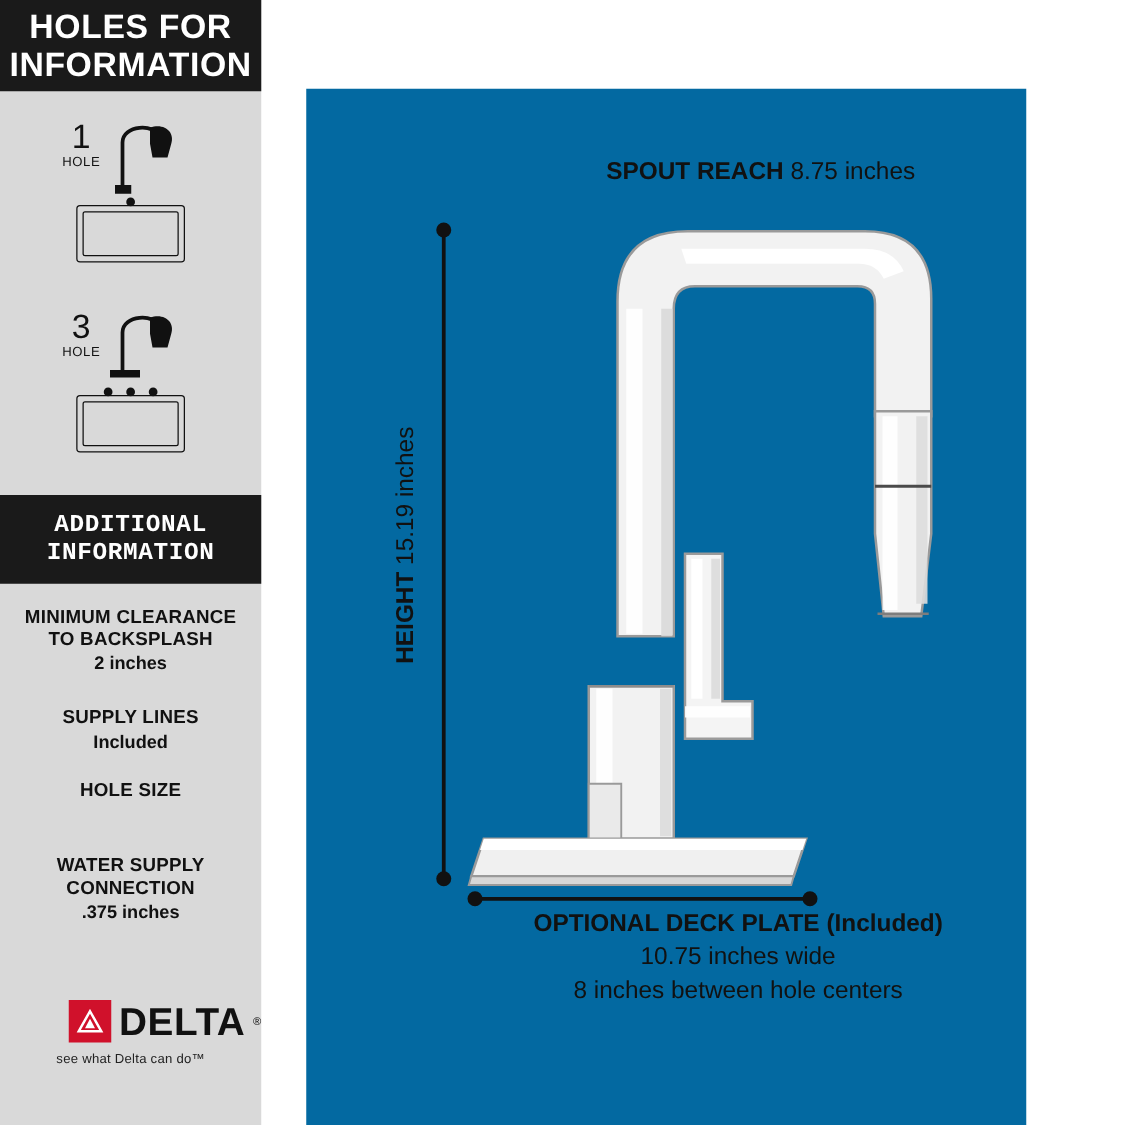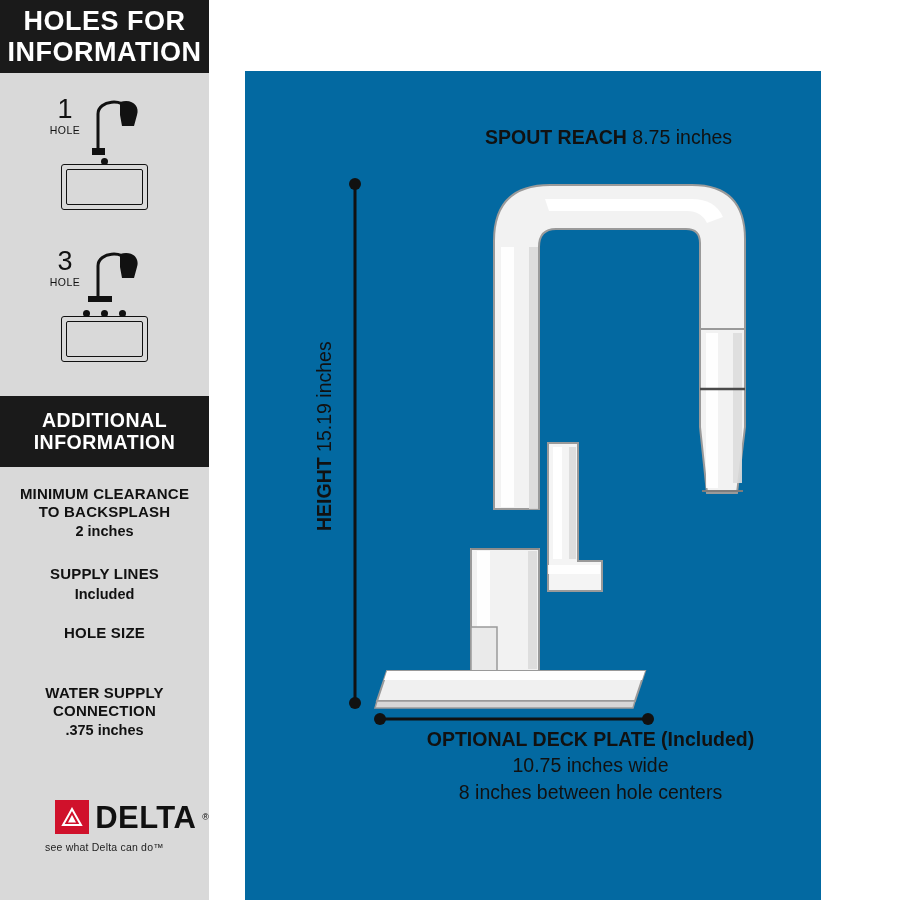--- a/index.html
+++ b/index.html
@@ -19,21 +19,21 @@
     background:#d9d9d9;
   }
   .side-header {
     background:#1a1a1a; color:#ffffff;
     text-align:center; font-weight:bold;
     letter-spacing:0.5px;
     display:flex; flex-direction:column; justify-content:center; align-items:center;
   }
   .side-header span { display:block; line-height:1.12; }
   #holes-header { position:absolute; left:0; top:0; width:209px; height:73px; font-size:27px; }
-  #addl-header  { position:absolute; left:0; top:396px; width:209px; height:71px; font-size:19.5px; }
+  #addl-header  { position:absolute; left:0; top:396px; width:209px; height:71px; font-size:19.5px;font-family:Liberation Mono, monospace; }
 
   
   .hole-block { position:absolute; left:0; width:209px; }
   .hole-num {
     position:absolute; text-align:center; color:#111;
   }
   .hole-num .num { font-size:27px; line-height:1; font-weight:400; }
   .hole-num .lbl { font-size:10.5px; letter-spacing:0.5px; margin-top:1px; }
 
   .sink {

